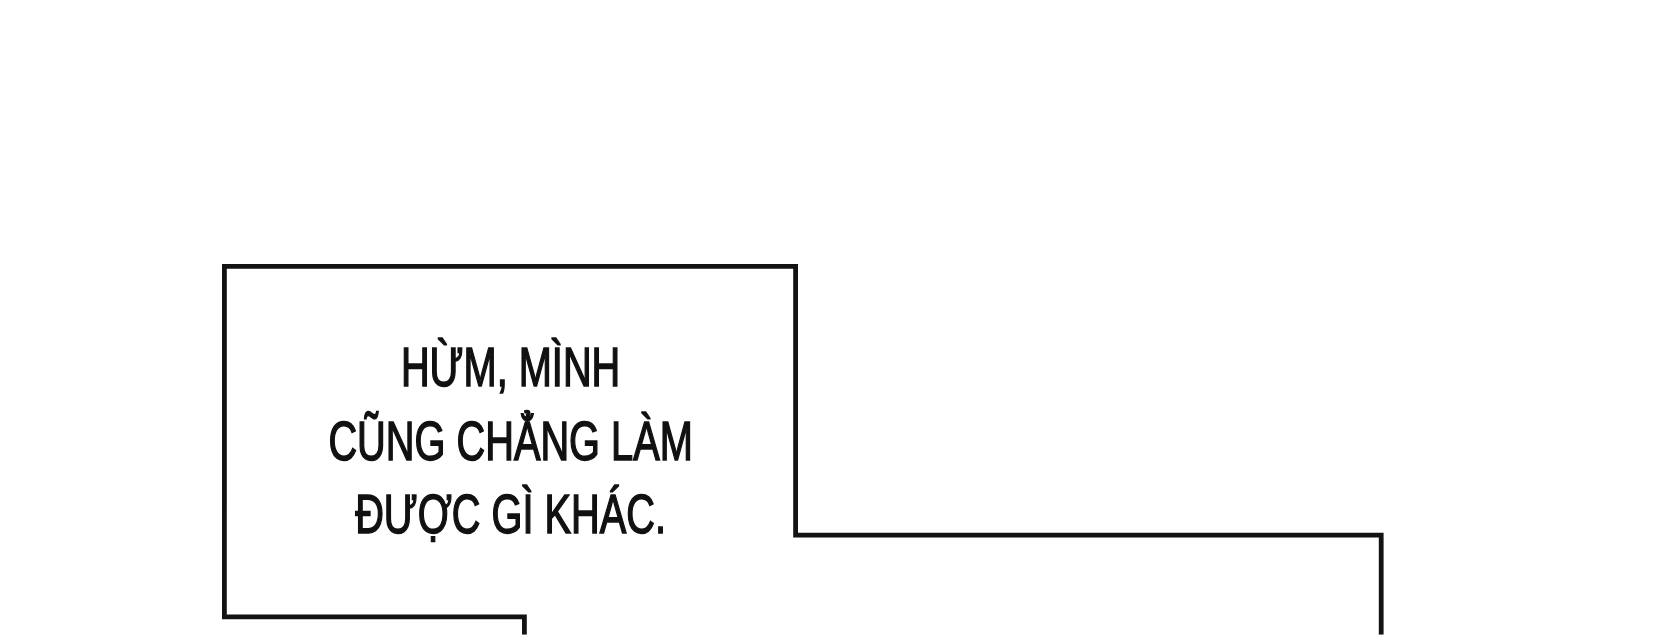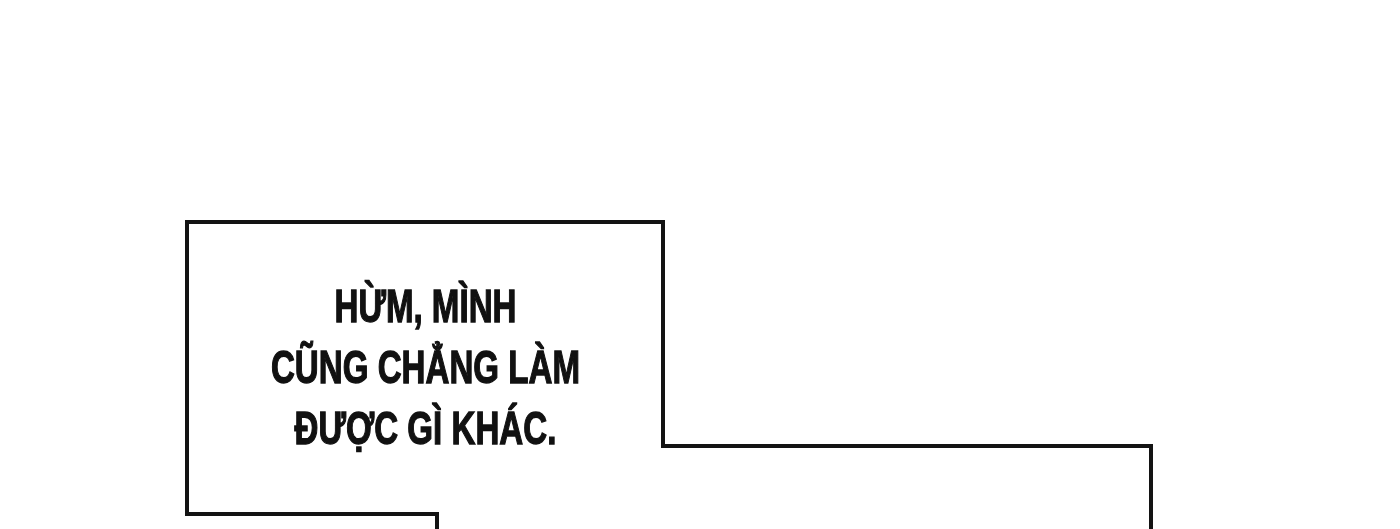--- a/index.html
+++ b/index.html
@@ -23,21 +23,21 @@
     height: 529px;
     display: block;
   }
   .speech-text {
     position: absolute;
     left: 187px;
     top: 276px;
     width: 477px;
     text-align: center;
     color: #111111;
-    font-weight: bold;
+    font-weight: normal;
     font-size: 46px;
     line-height: 61px;
     letter-spacing: 0px;
     -webkit-text-stroke: 1.3px #111111;
   }
   .speech-line {
     display: block;
     transform: scaleX(0.72);
     transform-origin: 50% 50%;
     white-space: nowrap;

